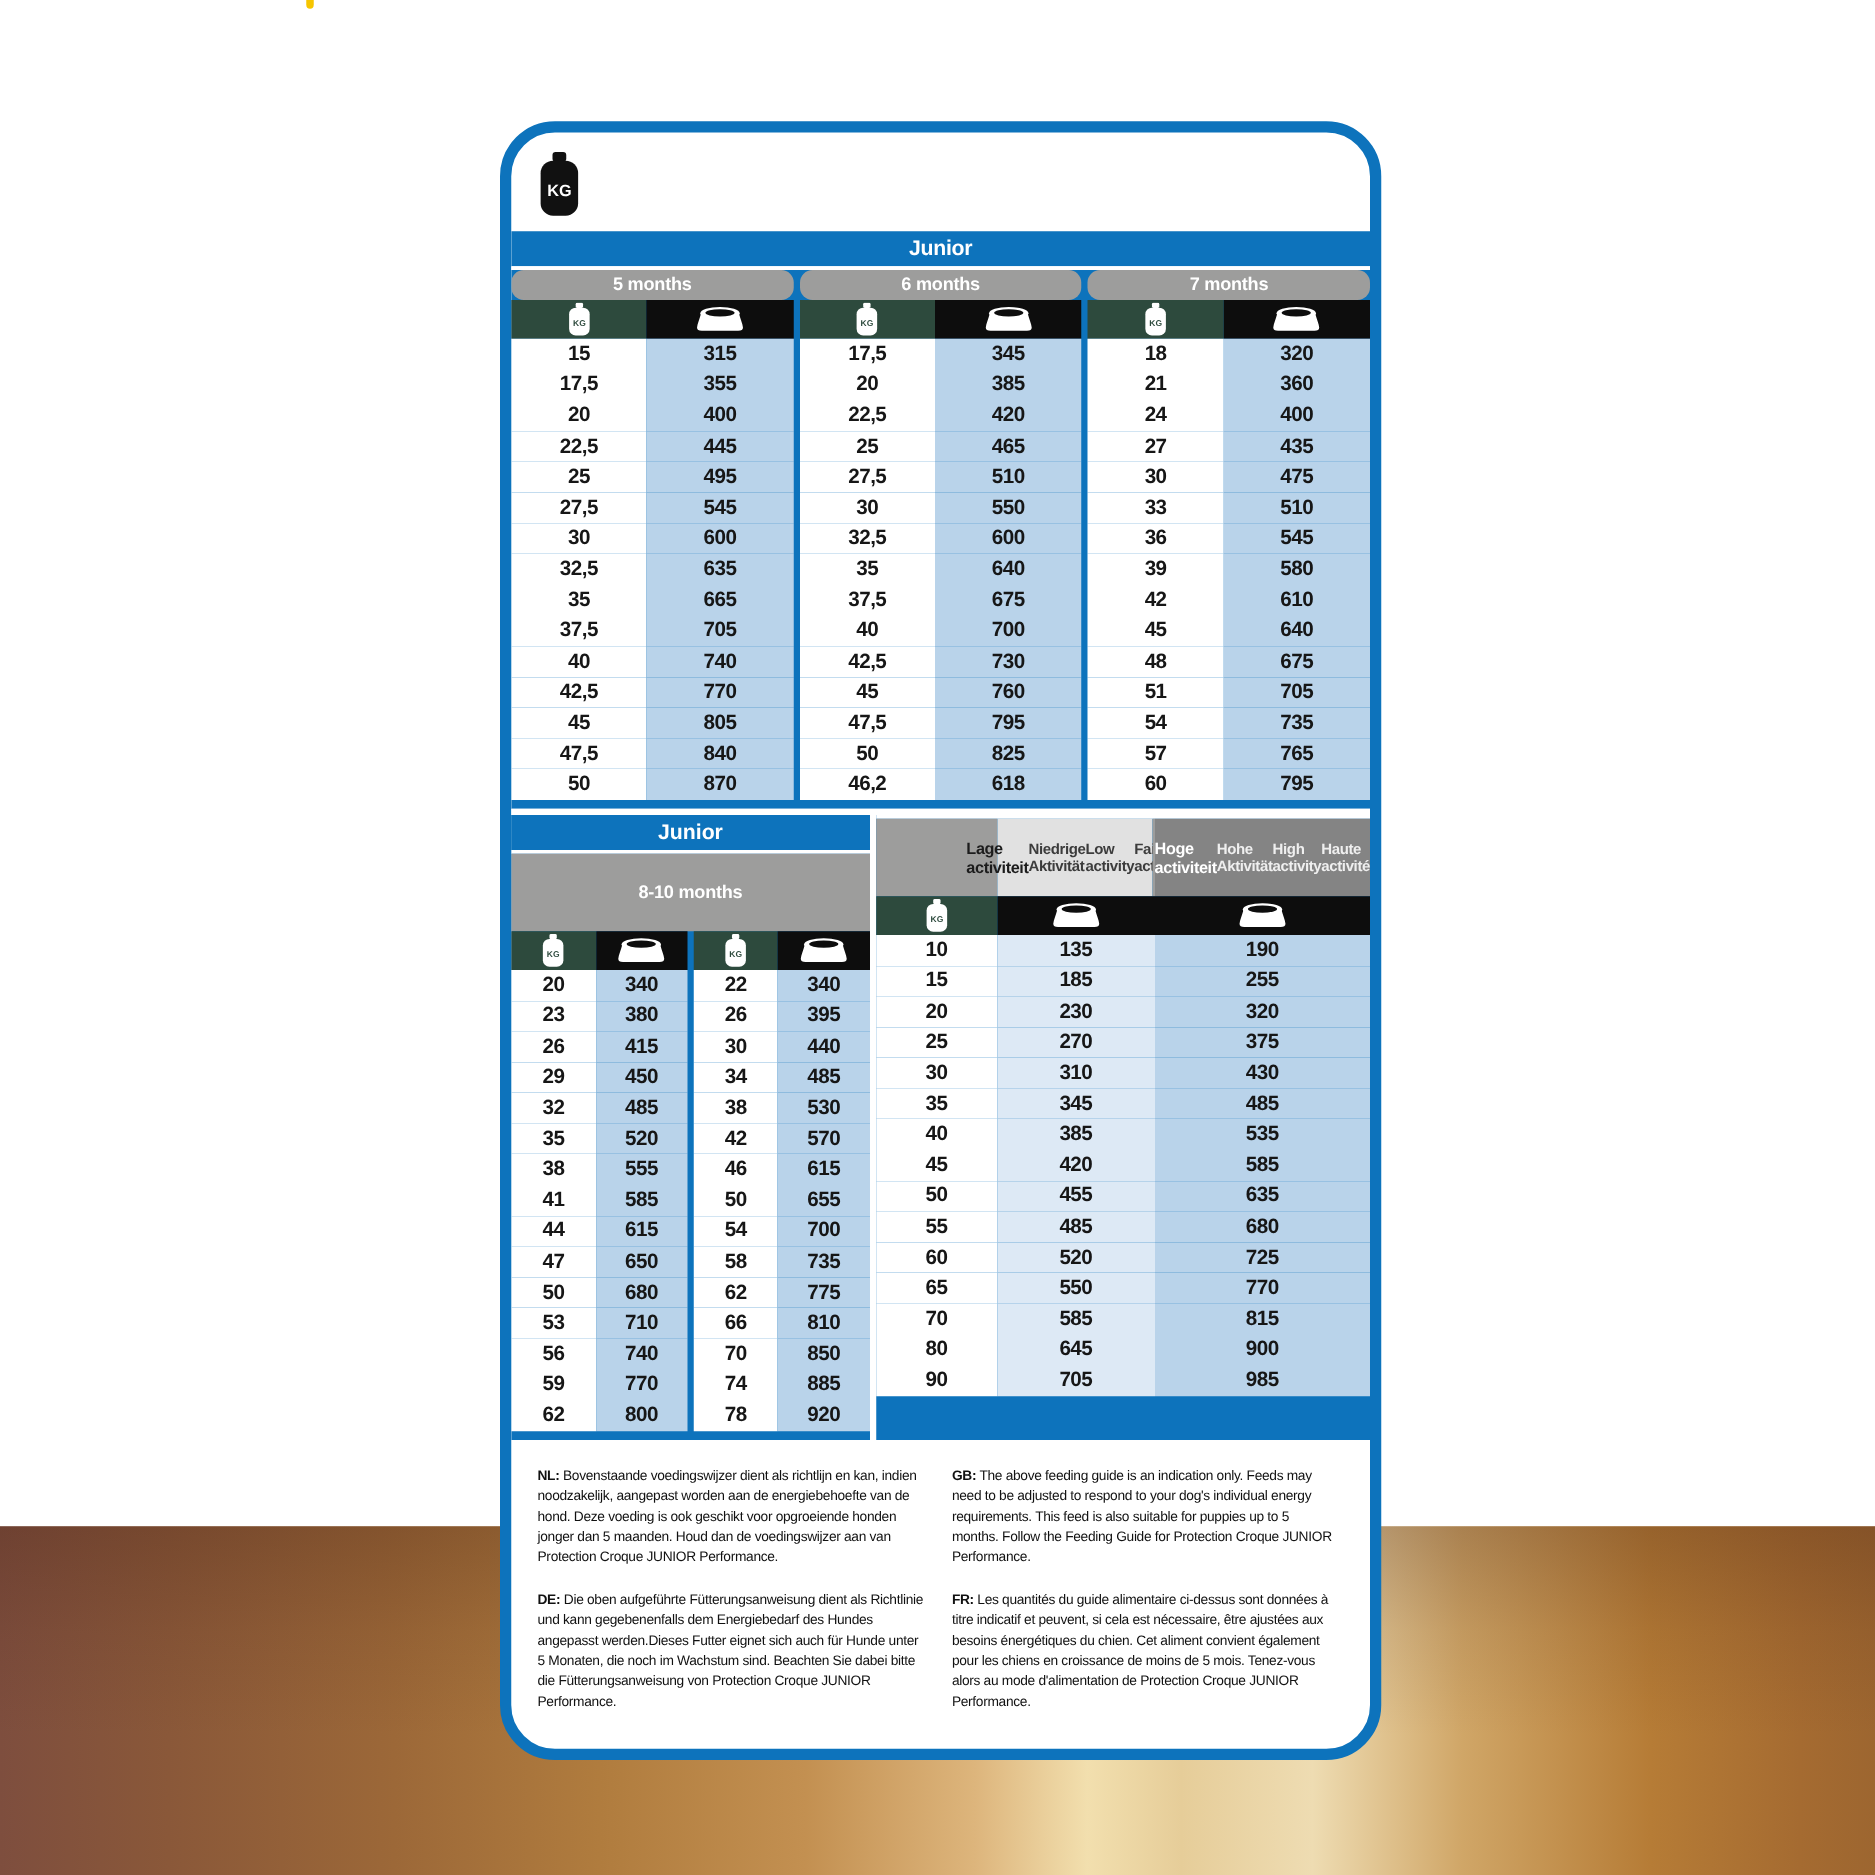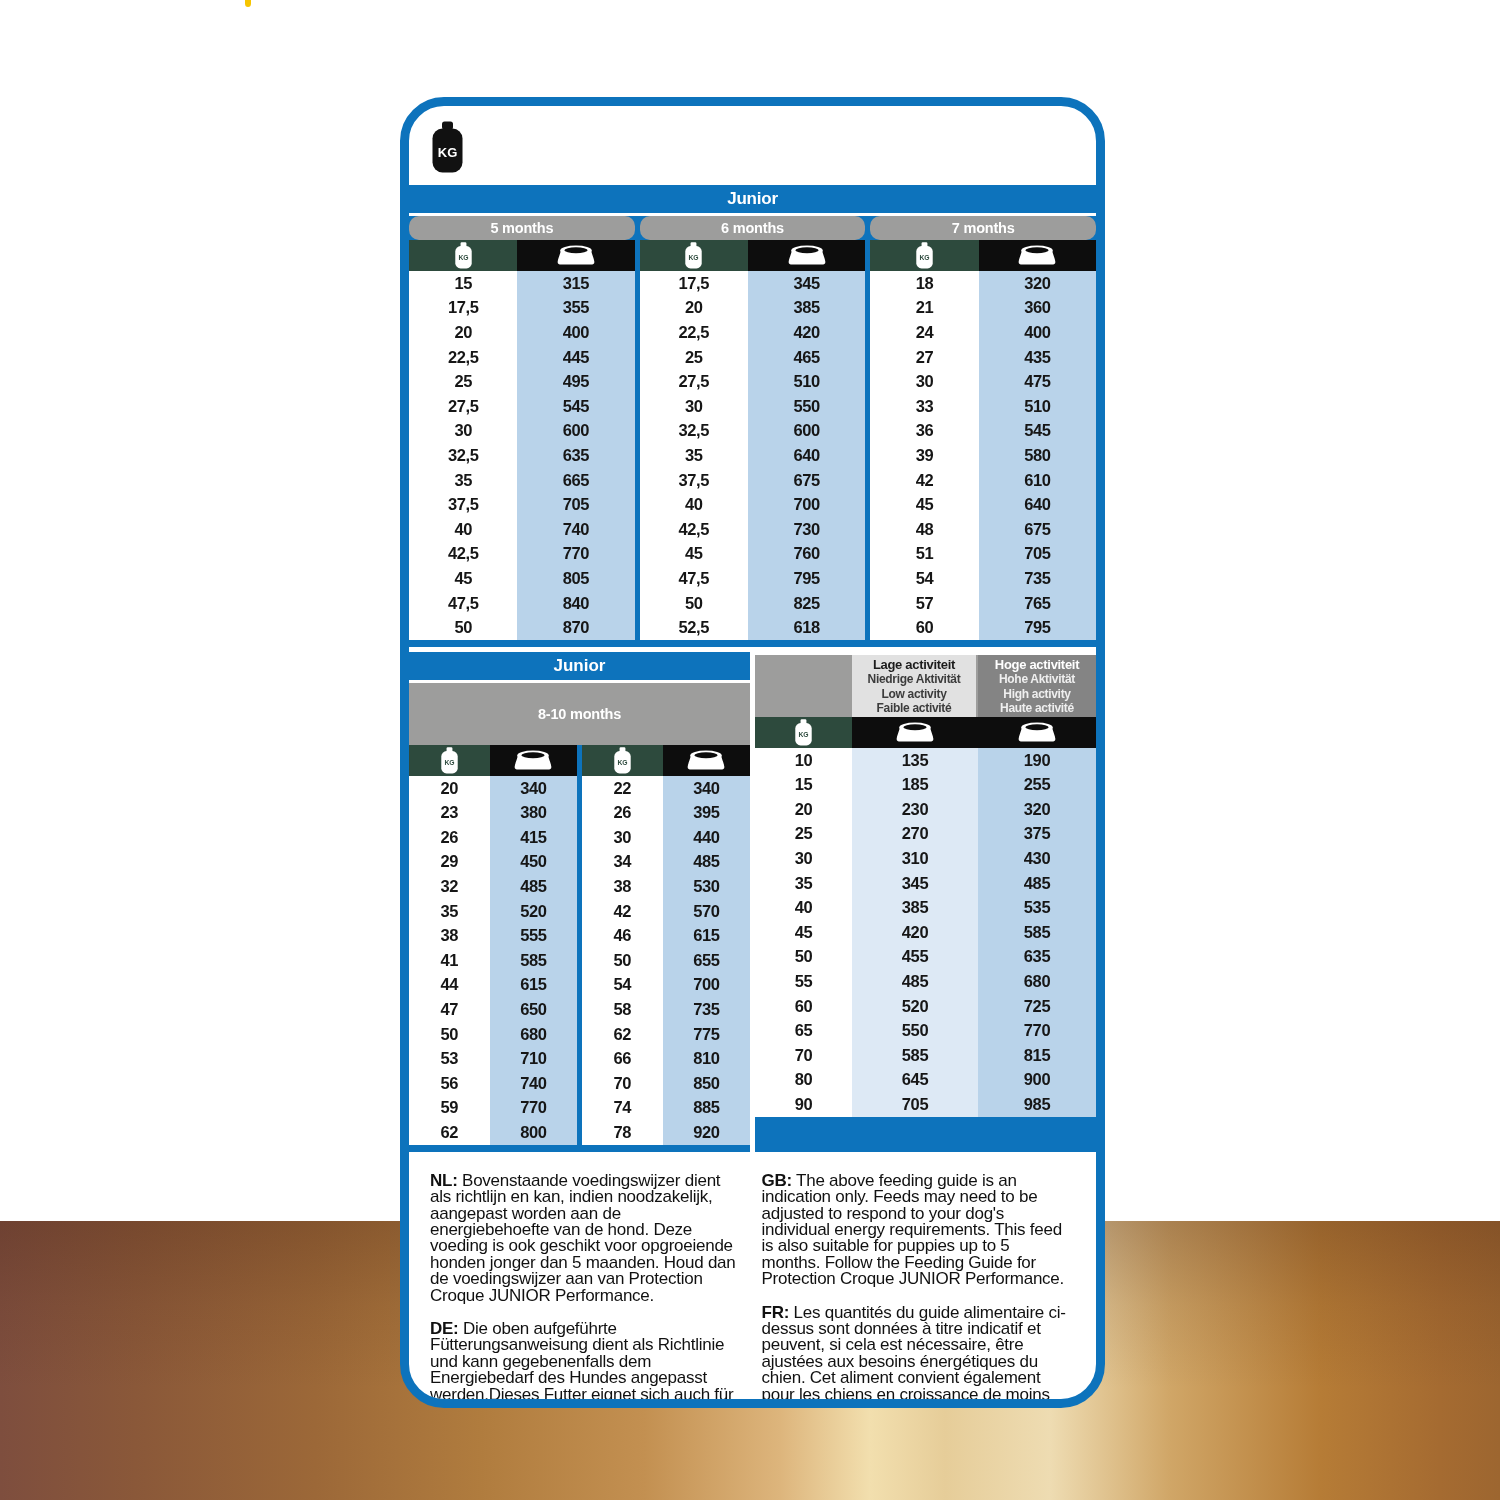--- a/index.html
+++ b/index.html
@@ -74,21 +74,21 @@
   .jg-headers{display:flex;gap:5px;height:62px;}
   .month-header2{flex:1;background:var(--gray);color:#fff;font-weight:bold;font-size:14.5px;
     display:flex;align-items:center;justify-content:center;letter-spacing:-0.2px;}
   .jg-icons{display:flex;gap:5px;height:31px;}
   .jg-iconpair{flex:1;display:flex;}
   .jg-rows{display:flex;gap:5px;flex:1;}
   .jtable{flex:1;display:flex;flex-direction:column;}
 
   .ad-headers{display:flex;height:62px;}
   .ad-spacer{width:97px;background:var(--gray);}
-  .ad-h{display:flex;flex-direction:column;align-items:center;justify-content:center;padding-top:1px;box-sizing:border-box;}
+  .ad-h{display:flex;flex-direction:row;align-items:center;justify-content:center;padding-top:1px;box-sizing:border-box;}
   .ad-h .l1{font-weight:bold;font-size:13px;line-height:15px;letter-spacing:-0.3px;}
   .ad-h .ln{font-size:12px;line-height:14.5px;letter-spacing:-0.3px;font-weight:bold;}
   .ad-low-h{width:124px;background:var(--hlgray);color:#1c1c1c;}
   .ad-low-h .ln{color:#3c3c3c;}
   .ad-div{width:2px;background:var(--gray);}
   .ad-high-h{flex:1;background:var(--hdgray);color:#fff;}
   .ad-high-h .ln{color:#efefef;}
   .ad-icons{display:flex;height:31px;}
   .ad-icons .kgc{width:97px;background:var(--green);display:flex;align-items:center;justify-content:center;}
   .ad-icons .bwc{background:var(--cellblack);display:flex;align-items:center;justify-content:center;}
@@ -97,21 +97,21 @@
   .arow{height:24.6px;display:flex;}
   .acell{display:flex;align-items:center;justify-content:center;font-weight:bold;font-size:16.5px;
     color:var(--ink);letter-spacing:-0.4px;}
   .acell.kgv{width:97px;background:#fff;}
   .acell.lowv{width:126px;background:var(--xlblue);}
   .acell.highv{flex:1;background:var(--lblue);}
 
   
   .notes{display:flex;gap:23px;padding:21px 26px 0 21px;}
   .note-col{flex:1;}
-  .note-col p{margin:0 0 17px 0;font-size:17px;line-height:16.4px;color:#111;letter-spacing:-0.25px;}
+  .note-col p{margin:0 0 17px 0;font-size:11px;line-height:16.4px;color:#111;letter-spacing:-0.25px;}
   .note-col b{letter-spacing:-0.25px;}
 </style>
 </head>
 <body>
 
 <div class="stage">
   <div class="bg-band"></div>
   <div class="yellow-speck"></div>
 
   <div class="card">
@@ -277,21 +277,21 @@
           </div>
           <div class="trow">
             <div class="tcell kgv">47,5</div>
             <div class="tcell grv">795</div>
           </div>
           <div class="trow">
             <div class="tcell kgv">50</div>
             <div class="tcell grv">825</div>
           </div>
           <div class="trow">
-            <div class="tcell kgv">52,5</div>
+            <div class="tcell kgv">46,2</div>
             <div class="tcell grv">618</div>
           </div>
         </div>
         <div class="ftable">
           <div class="month-header">7 months</div>
           <div class="icon-row">
             <div class="icon-cell kg">
               <svg class="kg-svg" viewBox="0 0 34 46">
   <rect x="12" y="0.5" width="10" height="7" rx="2" fill="#fff"></rect>
   <rect x="3" y="7" width="28" height="38" rx="9" fill="#fff"></rect>

